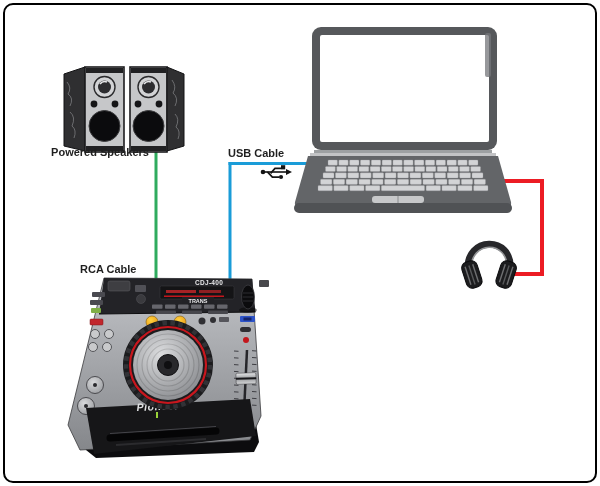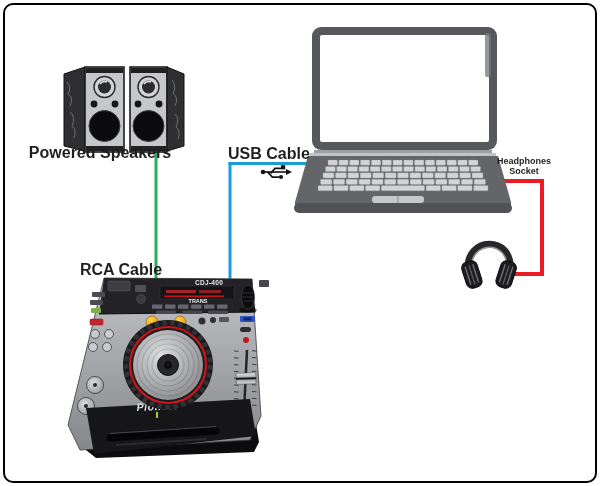--- a/index.html
+++ b/index.html
@@ -1,18 +1,18 @@
 <!DOCTYPE html>
 <html><head>
 <meta charset="utf-8">
 <style>
   html,body{margin:0;padding:0;background:#fff;}
   #stage{position:relative;width:600px;height:486px;background:#ffffff;overflow:hidden;
          font-family:"Liberation Sans",sans-serif;}
-  .lbl{position:absolute;font-weight:bold;color:#1f1f1f;font-size:16px;line-height:13px;}
+  .lbl{position:absolute;font-weight:bold;color:#1f1f1f;font-size:11px;line-height:13px;}
   .lbl-center{text-align:center;}
   .lbl-small{font-size:9px;line-height:10px;white-space:pre-line;}
   .layer{position:absolute;left:0;top:0;}
   svg text{font-family:"Liberation Sans",sans-serif;}
   .pioneer{font-style:italic;font-weight:700;letter-spacing:.6px;}
 </style>
 </head>
 <body>
 
 <div id="stage">
@@ -302,15 +302,13 @@
       <path d="M11,10.8 L15.6,5.6 L22,5.6 L22,7.2 L16.4,7.2 L12.2,12 Z"></path>
       <rect x="22" y="3.2" width="4.2" height="4.2"></rect>
       <path d="M9,9.2 L13.8,14.3 L20,14.3 L20,15.9 L13,15.9 L7.8,10.4 Z"></path>
       <circle cx="22" cy="15" r="2.1"></circle>
     </g>
   </svg>
 
   <div class="lbl lbl-center" style="left:25px;top:146px;width:150px;">Powered Speakers</div>
   <div class="lbl" style="left:228px;top:147px;">USB Cable</div>
   <div class="lbl" style="left:80px;top:263px;">RCA Cable</div>
-  <div class="lbl lbl-small lbl-center" style="left:486px;top:156px;width:76px;">Headphones
-Socket</div>
 </div>
 
 </body></html>

